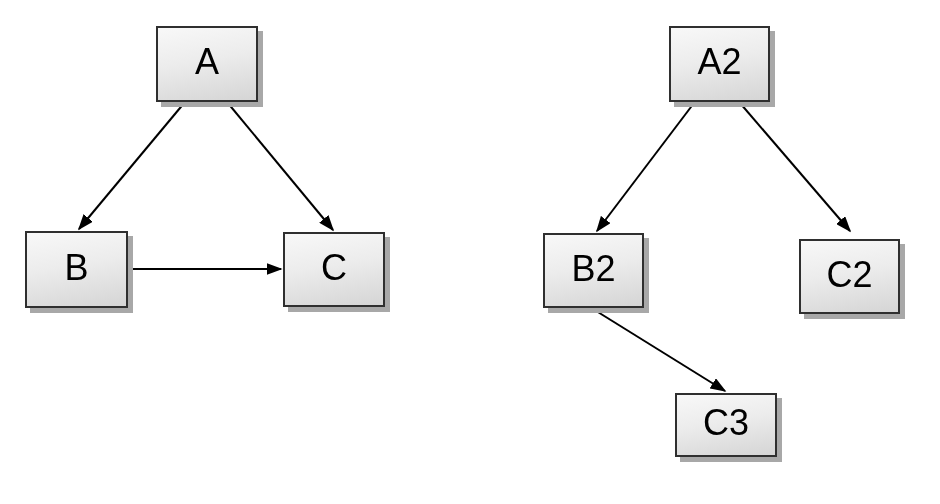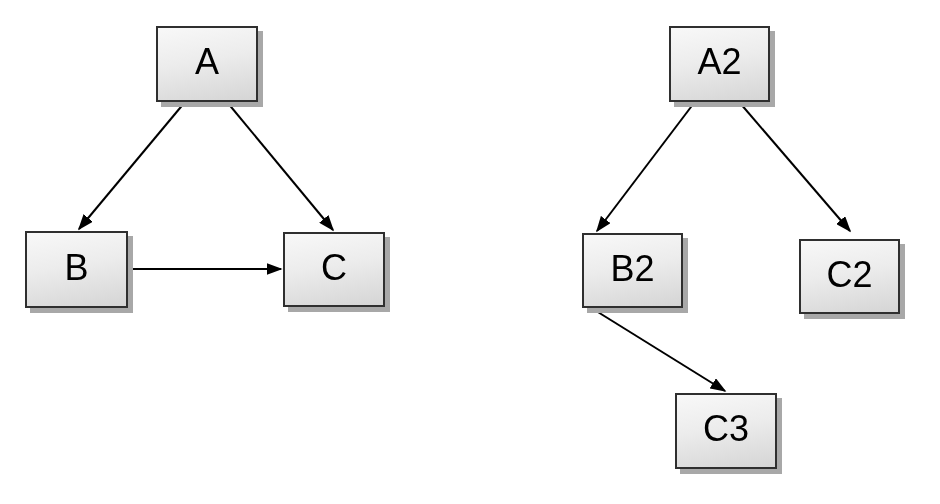--- a/index.html
+++ b/index.html
@@ -72,23 +72,23 @@
       </div>
       <div class="node" style="left: 25px; top: 231px; width: 103px; height: 77px;">
         <span class="label">B</span>
       </div>
       <div class="node" style="left: 283px; top: 232px; width: 102px; height: 75px;">
         <span class="label">C</span>
       </div>
       <div class="node" style="left: 669px; top: 26px; width: 101px; height: 76px; justify-content: center;">
         <span class="label">A2</span>
       </div>
-      <div class="node" style="left: 543px; top: 233px; width: 101px; height: 75px; margin-left: 39px;">
+      <div class="node" style="left: 543px; top: 233px; width: 101px; height: 75px;">
         <span class="label">B2</span>
       </div>
       <div class="node" style="left: 799px; top: 233px; width: 101px; height: 75px; margin-top: 6px;">
         <span class="label">C2</span>
       </div>
-      <div class="node" style="left: 675px; top: 393px; width: 102px; height: 76px;">
+      <div class="node" style="left: 675px; top: 393px; width: 102px; height: 64px;">
         <span class="label">C3</span>
       </div>
     </div>
 </div>
 
 </body></html>

